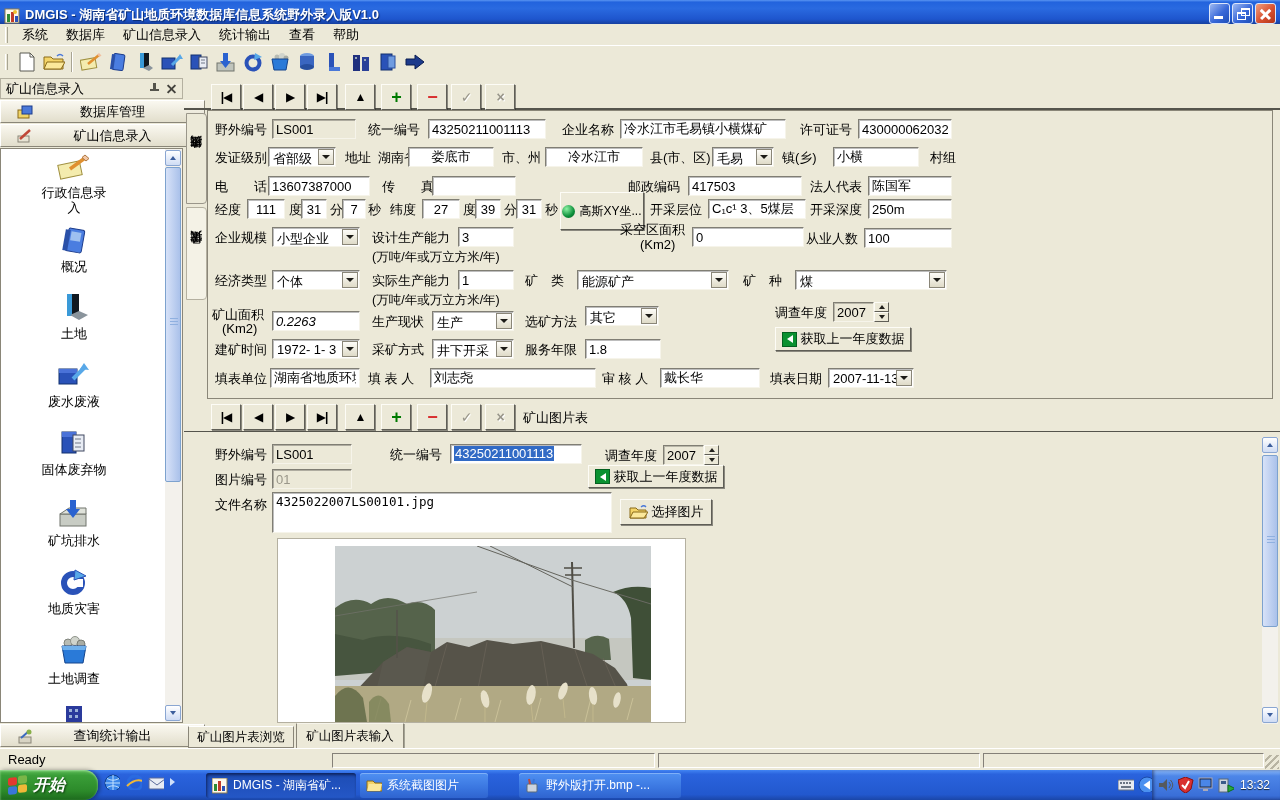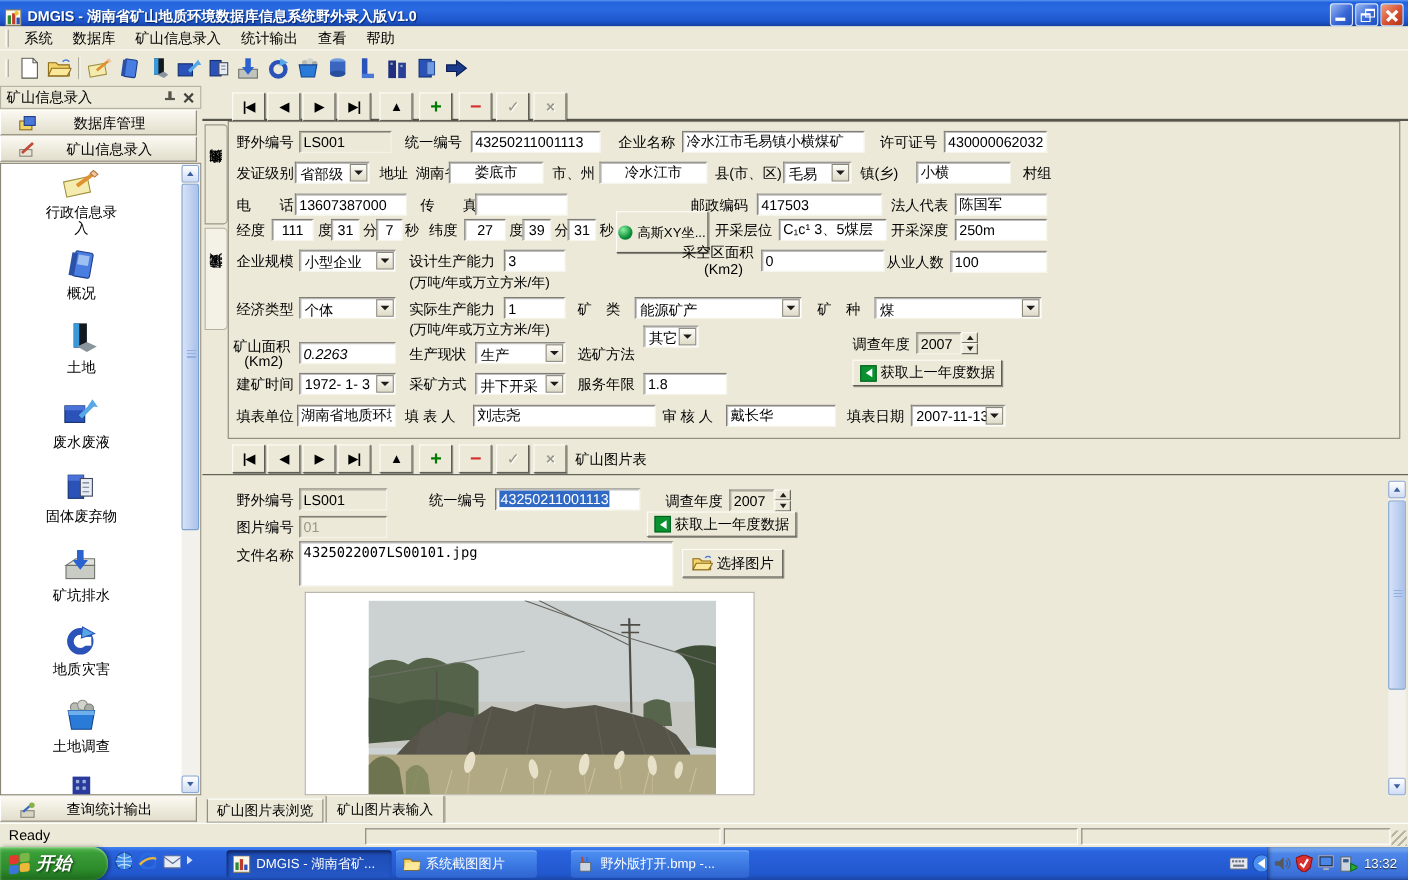--- a/index.html
+++ b/index.html
@@ -52,21 +52,21 @@
 .navbtn.add{color:#007a00;font-size:18px}.navbtn.del{color:#d83030;font-size:18px}
 .navbtn.dis{color:#99968a;text-shadow:1px 1px 0 #fff;font-size:14px}
 
 .sb-cap{position:absolute;left:0;top:78px;width:183px;height:21px;background:#ece9d8;border:1px solid #b4b0a0;display:flex;align-items:center;padding:0 5px}
 .pin{width:11px;height:11px;margin-left:auto;position:relative}
 .pin::before{content:"";position:absolute;left:4px;top:0;width:3px;height:7px;background:#55544c}
 .pin::after{content:"";position:absolute;left:1px;top:6px;width:9px;height:2px;background:#55544c}
 .xs{width:11px;height:11px;position:relative;margin-left:6px}
 .xs i{position:absolute;left:0;top:4.5px;width:11px;height:2px;background:#44433d}
 .xs i:first-child{transform:rotate(45deg)}.xs i:last-child{transform:rotate(-45deg)}
-.sb-group{position:absolute;left:0;width:179px;height:23px;display:flex;align-items:center;gap:4px;padding:0 16px;
+.sb-group{position:absolute;left:0;width:205px;height:23px;display:flex;align-items:center;gap:4px;padding:0 16px;
  background:linear-gradient(#faf8f0,#e2decc);border:1px solid;border-color:#fff #8a8678 #8a8678 #fff}
 .sb-group .cap{flex:1;text-align:center}
 .sb-list{position:absolute;left:0;top:148px;width:183px;height:575px;background:#fff;border:1px solid #8a8678;overflow:hidden}
 .sb-item-lbl{position:absolute;left:3px;width:140px;text-align:center;line-height:15px}
 .sb-item-lbl.wrap{left:36px;width:74px}
 .icw{position:absolute;width:36px;height:32px;display:flex;align-items:center;justify-content:center}
 
 .sb-track{position:absolute;background:#f3f1ec}
 .sb-arr{position:absolute;width:16px;height:16px;background:linear-gradient(#fff,#cfdcf4);border:1px solid #8aa6d2;border-radius:2px;display:flex;align-items:center;justify-content:center}
 .sb-arr .tri-u{border-bottom-color:#3c5e9c}.sb-arr .tri-d{border-top-color:#3c5e9c}
@@ -478,21 +478,21 @@
       </span></div>
 
   <div class="lbl" style="left:212px;top:307px">矿山面积</div>
   <div class="lbl" style="left:222px;top:321px">(Km2)</div>
   <input class="tb" style="left: 272px; top: 311px; width: 88px; font-style: italic;" readonly="" value="0.2263">
   <div class="lbl" style="left:372px;top:314px">生产现状</div>
   <div class="dd" style="left:432px;top:311px;width:82px"><span>生产</span><span class="ar">
         <b></b>
       </span></div>
   <div class="lbl" style="left:525px;top:314px">选矿方法</div>
-  <div class="dd" style="left:585px;top:296px;width:50px"><span>其它</span><span class="ar">
+  <div class="dd" style="left:585px;top:306px;width:74px"><span>其它</span><span class="ar">
         <b></b>
       </span></div>
   <div class="lbl" style="left:775px;top:305px">调查年度</div>
   <div class="spin" style="left:833px;top:302px;width:56px">
     <div class="val">2007</div>
     <div class="ud">
         <div class="up">
           <i class="tri-u"></i>
         </div>
         <div class="dn">

